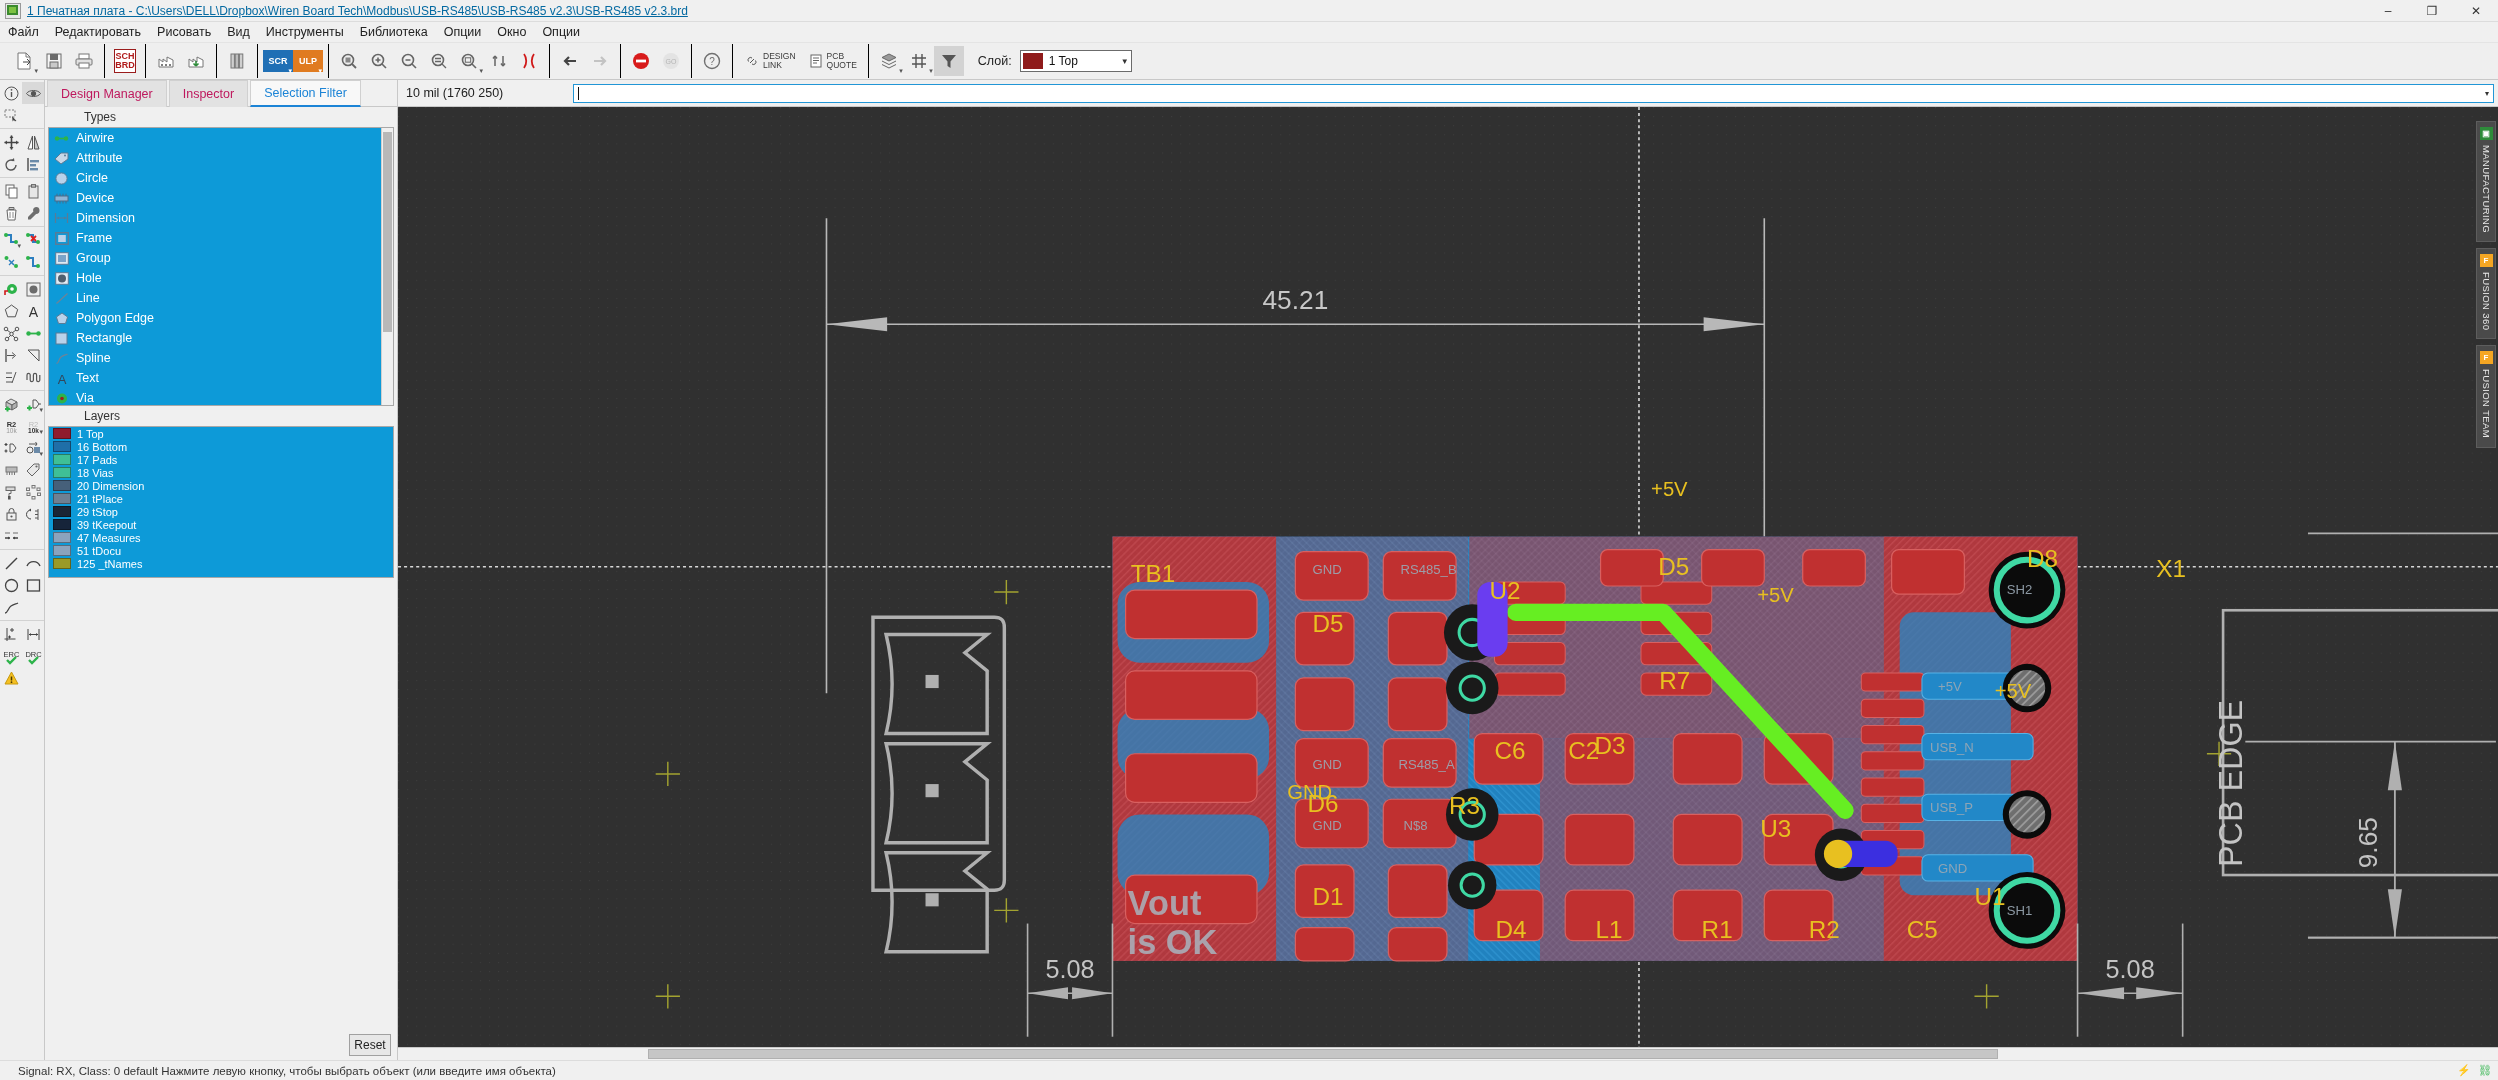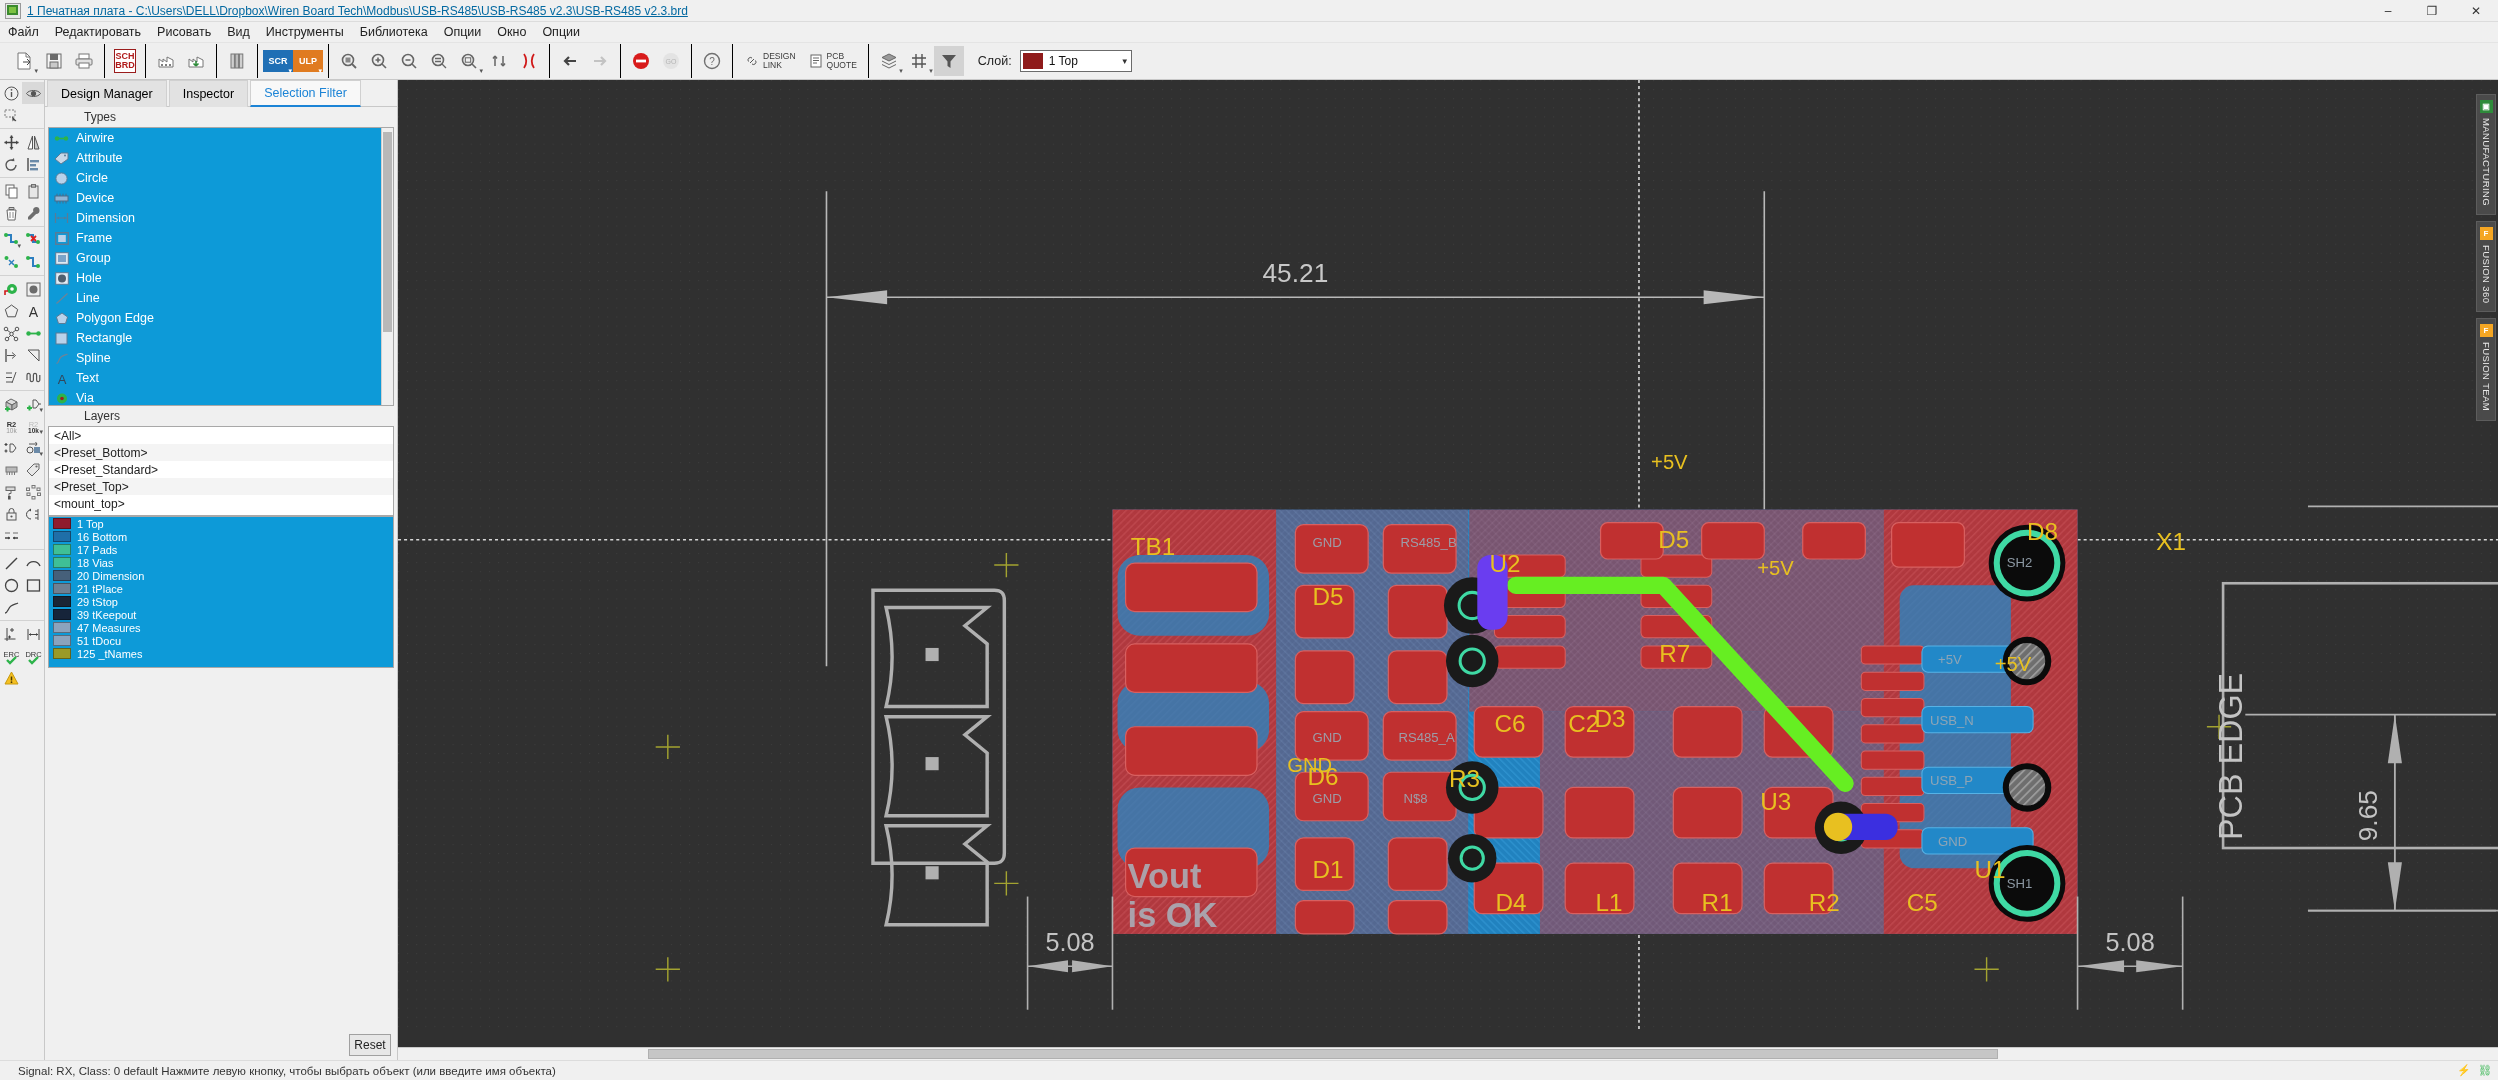--- a/index.html
+++ b/index.html
@@ -62,21 +62,21 @@
     position:relative; }
   .lt.on { background:#d9d9d9; }
   .ltsep { width:45px;height:1px;background:#d2d2d2; margin:2px 0; }
 
   
   #panel { width:353px; background:#f0f0f0; border-right:1px solid #c8c8c8;
     display:flex; flex-direction:column; }
   #tabs { display:flex; height:27px; background:#f0f0f0; padding-left:2px;
     border-bottom:1px solid #c8c8c8; }
   .tab { padding:0 13px; height:27px; display:flex;align-items:center;font-size:12.5px;
-    color:#000000; background:#e2e2e2; border:1px solid #d0d0d0; border-bottom:none;
+    color:#be185d; background:#e2e2e2; border:1px solid #d0d0d0; border-bottom:none;
     margin-right:2px; }
   .tab.active { background:#f8f8f8; color:#1c84d6; border-bottom:2px solid #1c84d6;text-align:center; }
 
   .sechdr { font-size:12px; color:#333; padding:3px 6px; background:#f0f0f0;margin-left:33px; }
   .listbox { background:#fff; border:1px solid #a8a8a8; overflow:hidden; position:relative; }
   #typesbox { height:279px; margin:0 3px; }
   .trow { height:20px; display:flex; align-items:center; padding-left:4px;
     font-size:12.5px; color:#fff; background:#0d9ad8; }
   .ticon { width:17px;height:14px;margin-right:6px; display:flex;align-items:center;
     justify-content:center; }
@@ -824,29 +824,20 @@
             </span>
             <span>Via</span>
           </div>
         </div>
       <div class="scrollv">
           <i></i>
         </div>
     </div>
 
     <div class="sechdr">Layers</div>
-    <div class="listbox" id="layersbox">
-      <div id="layerpresetrows">
-          <div class="lrow">&lt;All&gt;</div>
-          <div class="lrow alt">&lt;Preset_Bottom&gt;</div>
-          <div class="lrow">&lt;Preset_Standard&gt;</div>
-          <div class="lrow alt">&lt;Preset_Top&gt;</div>
-          <div class="lrow">&lt;mount_top&gt;</div>
-        </div>
-    </div>
 
     <div id="lcolorbox">
       <div id="lcolorrows">
           <div class="crow">
             <span class="csw" style="background:#8f1b2e"></span>
             <span>1 Top</span>
           </div>
           <div class="crow">
             <span class="csw" style="background:#1f6fa8"></span>
             <span>16 Bottom</span>
@@ -890,20 +881,27 @@
         </div>
     </div>
 
     <div id="panelfill"></div>
     <div id="resetrow">
       <div id="resetbtn">Reset</div>
     </div>
   </div>
 
   <div id="canvasarea">
+    <div id="coordbar">
+      <div id="coordtxt">10 mil (1760 250)</div>
+      <div id="cmdinput">
+        <span class="caret"></span>
+        <span class="arr">▾</span>
+      </div>
+    </div>
 
     <div id="cvwrap">
       <svg id="cv" viewBox="0 0 2078 940" preserveAspectRatio="none">
         <defs>
           <pattern id="gridDots" width="9" height="9" patternUnits="userSpaceOnUse">
             <rect width="9" height="9" fill="#303030"></rect>
             <rect width="1" height="1" fill="#3d3d3d" x="0" y="0"></rect>
           </pattern>
           <pattern id="hatchTop" width="5" height="5" patternUnits="userSpaceOnUse" patternTransform="rotate(45)">
             <rect width="5" height="5" fill="#c03030"></rect>

